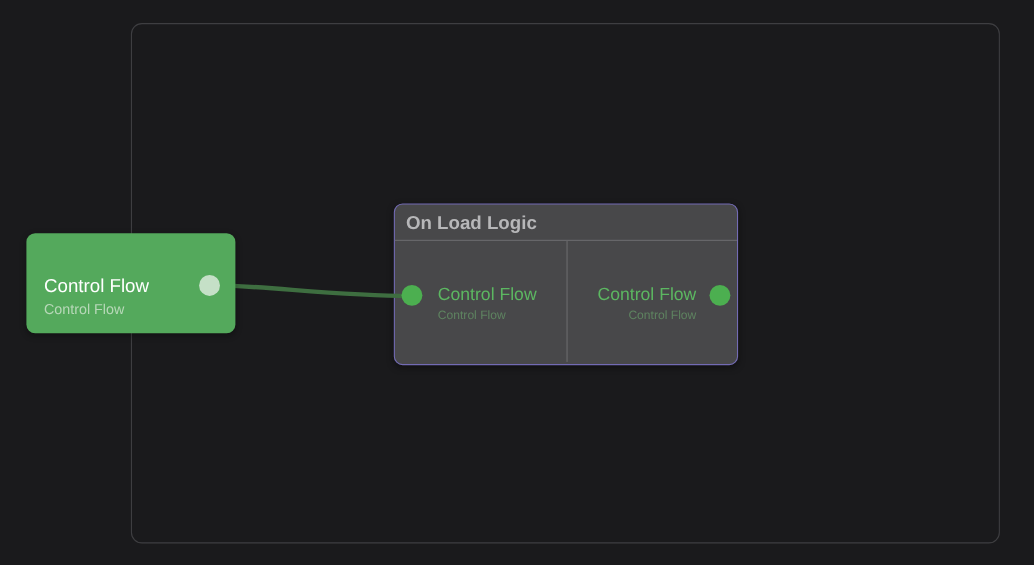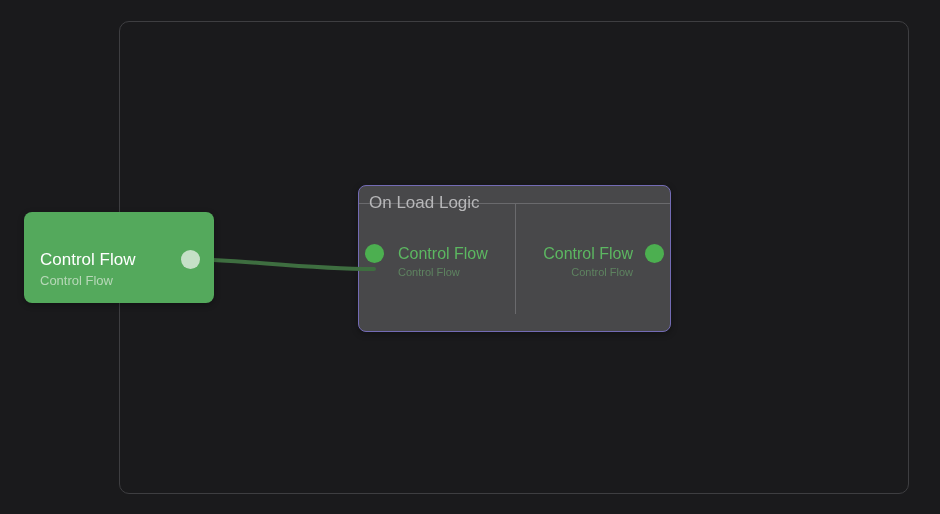--- a/index.html
+++ b/index.html
@@ -34,28 +34,29 @@
     top: 185px;
     width: 313px;
     height: 147px;
     background: #48484a;
     border: 1.5px solid #736bb4;
     border-radius: 8px;
     box-sizing: border-box;
     box-shadow: 0 2px 6px rgba(0,0,0,0.35);
   }
   .group-header {
-    height: 18px;
+    height: 33px;
     line-height: 33px;
     padding-left: 10px;
     font-size: 17px;
     color: #b7b7b9;
     border-bottom: 1px solid #6a6a6d;
     box-sizing: border-box;
     white-space: nowrap;
+    font-weight: bold;
   }
   .group-body {
     display: flex;
     height: 110px;
   }
   .pin-half {
     position: relative;
     box-sizing: border-box;
   }
   .pin-half.left {

